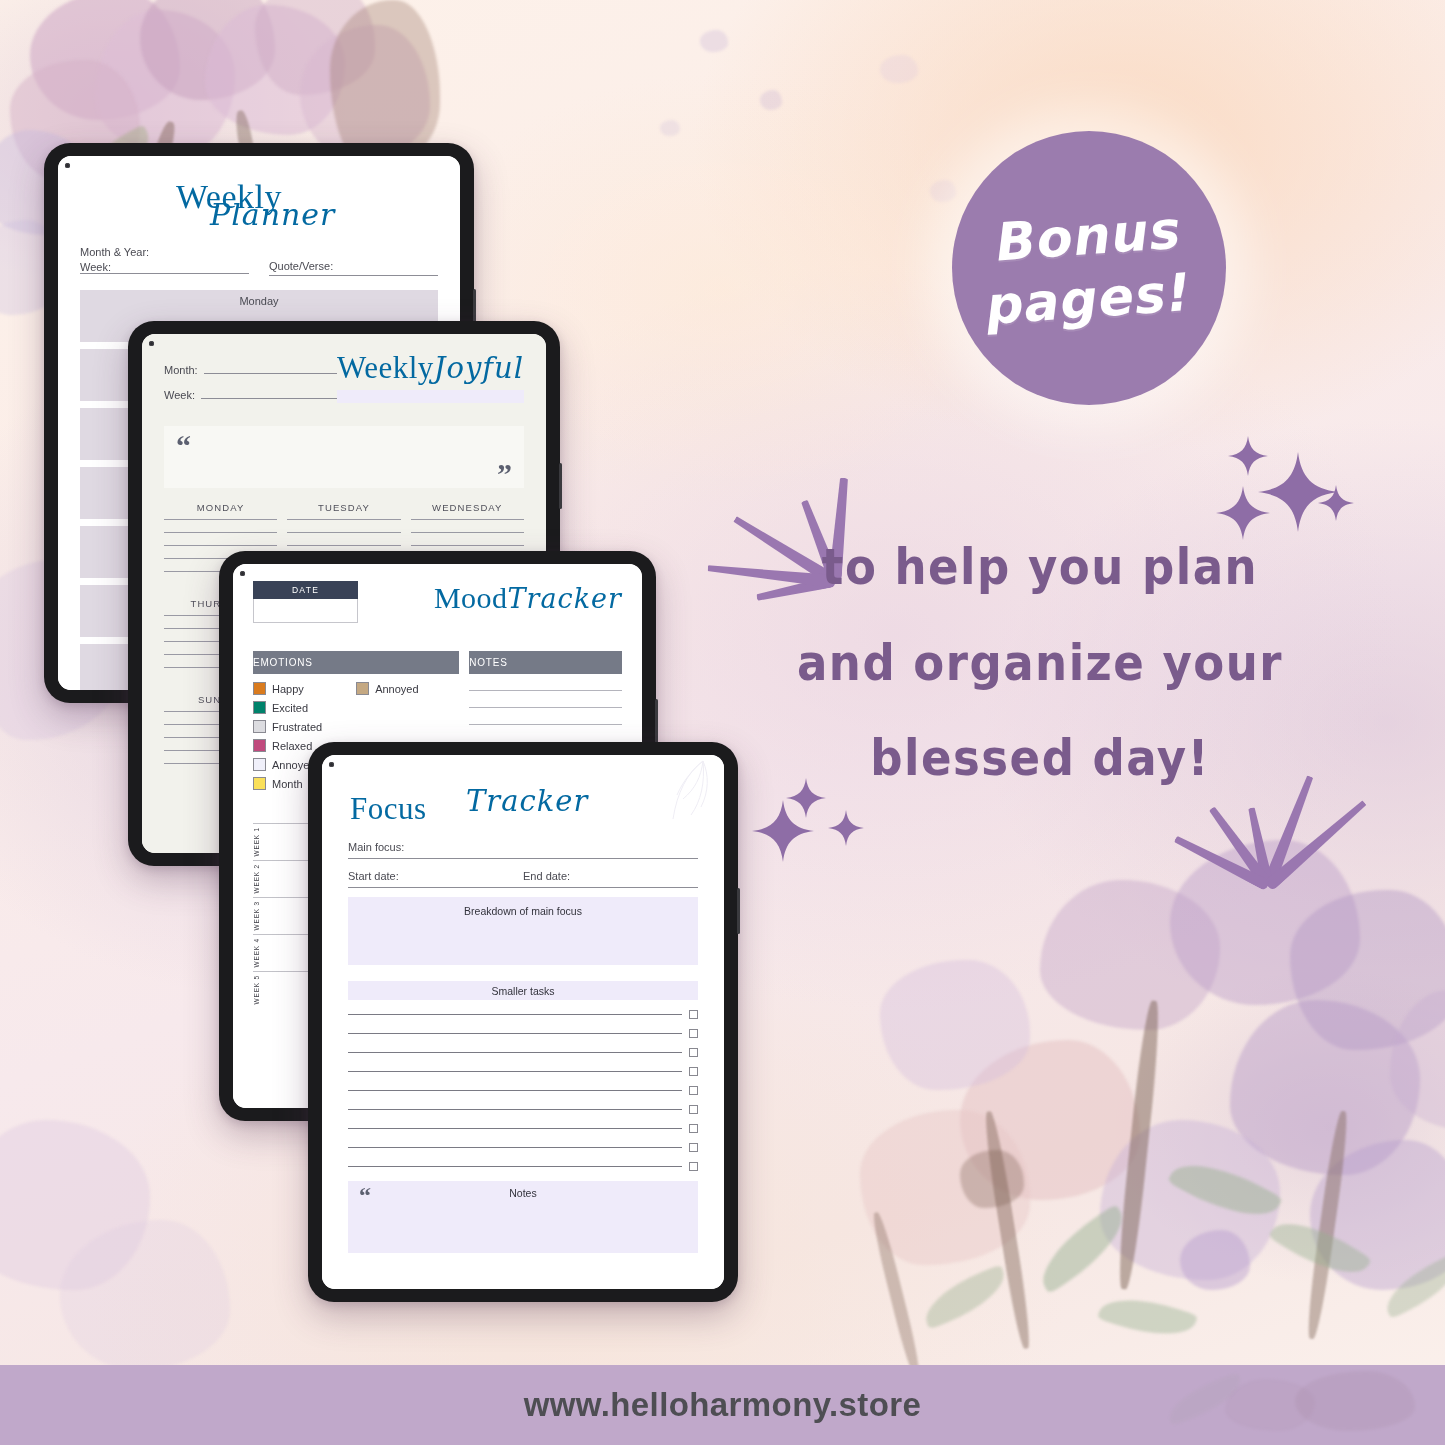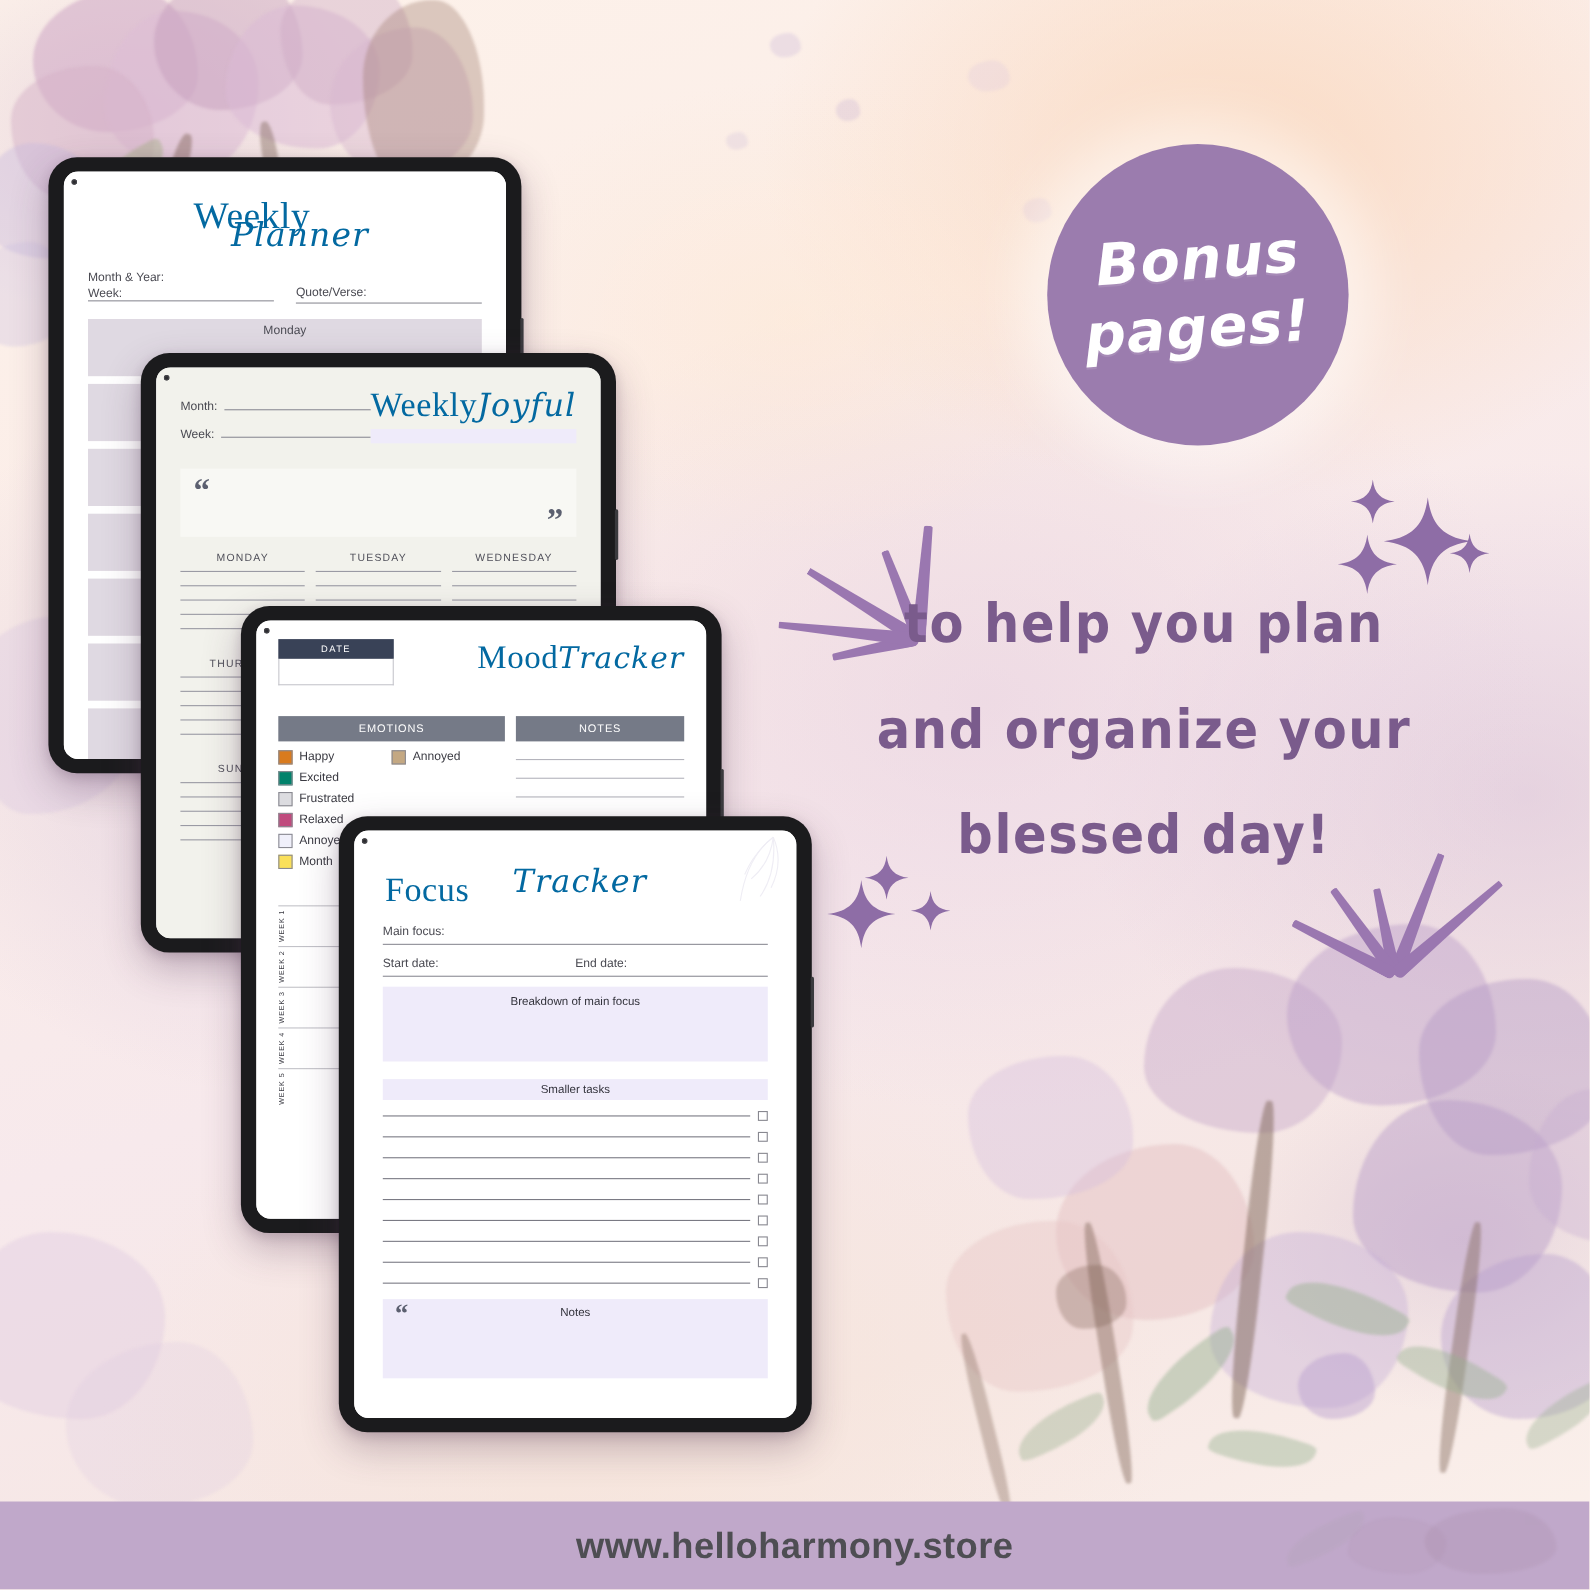--- a/index.html
+++ b/index.html
@@ -112,27 +112,27 @@
   #p3 { background: #ffffff; padding: 17px 20px; }
   #p3 .top { display: flex; align-items: flex-start; }
   #p3 .datebox { width: 105px; }
   #p3 .dhead { background: #394257; color: #fff; font-size: 8.5px; letter-spacing: 1.3px;
                text-align: center; padding: 4px 0; }
   #p3 .dbody { height: 24px; border: 1px solid #c6c6cc; border-top: none; background: #fff; }
   #p3 .ttl { flex: 1; text-align: right; padding-top: 2px; }
   #p3 .w1 { font-size: 30px; }
   #p3 .w2 { font-size: 27px; }
   #p3 .bars { display: flex; gap: 10px; margin-top: 28px; }
-  #p3 .bhead { background: #757A87; color: #fff; text-align: center; font-size: 10px;
+  #p3 .bhead { background: #757A87; color: #fff; font-size: 10px;
                letter-spacing: .8px; padding: 6px 0; }
   #p3 .emo-col { flex: 1.35; }
   #p3 .note-col { flex: 1; }
   #p3 .emo-grid { display: flex; margin-top: 8px; }
   #p3 .emo-list { flex: 1; }
-  #p3 .emo-item { display: flex; align-items: flex-start; gap: 6px; margin-bottom: 6px; }
+  #p3 .emo-item { display: flex; align-items: center; gap: 6px; margin-bottom: 6px; }
   #p3 .sw { width: 13px; height: 13px; border: 1px solid #8a8a92; flex: none; }
   #p3 .emo-lbl { font-size: 11px; color: #3a3a42; }
   #p3 .nline { height: 1px; background: #b4b4bc; margin-top: 16px; }
   #p3 .weeks { margin-top: 12px; }
   #p3 .wk { height: 37px; border-top: 1px solid #c2c2c8; display: flex; align-items: center; }
   #p3 .wk span {
     writing-mode: vertical-rl; transform: rotate(180deg);
     font-size: 6.5px; letter-spacing: .8px; color: #3a3a42; padding-left: 3px;
   }
   #p3 .mlbl { font-size: 8px; color: #3a3a42; text-align: center; margin-top: 6px; }

